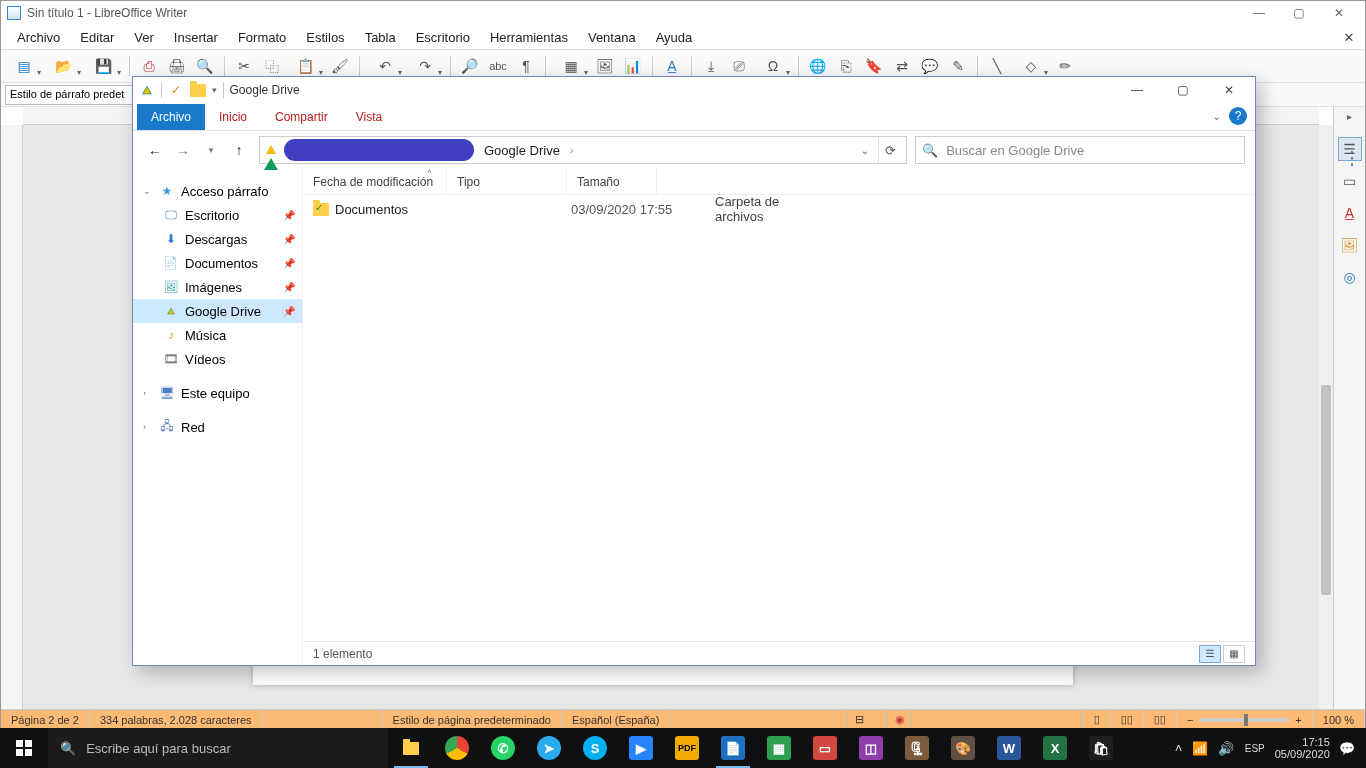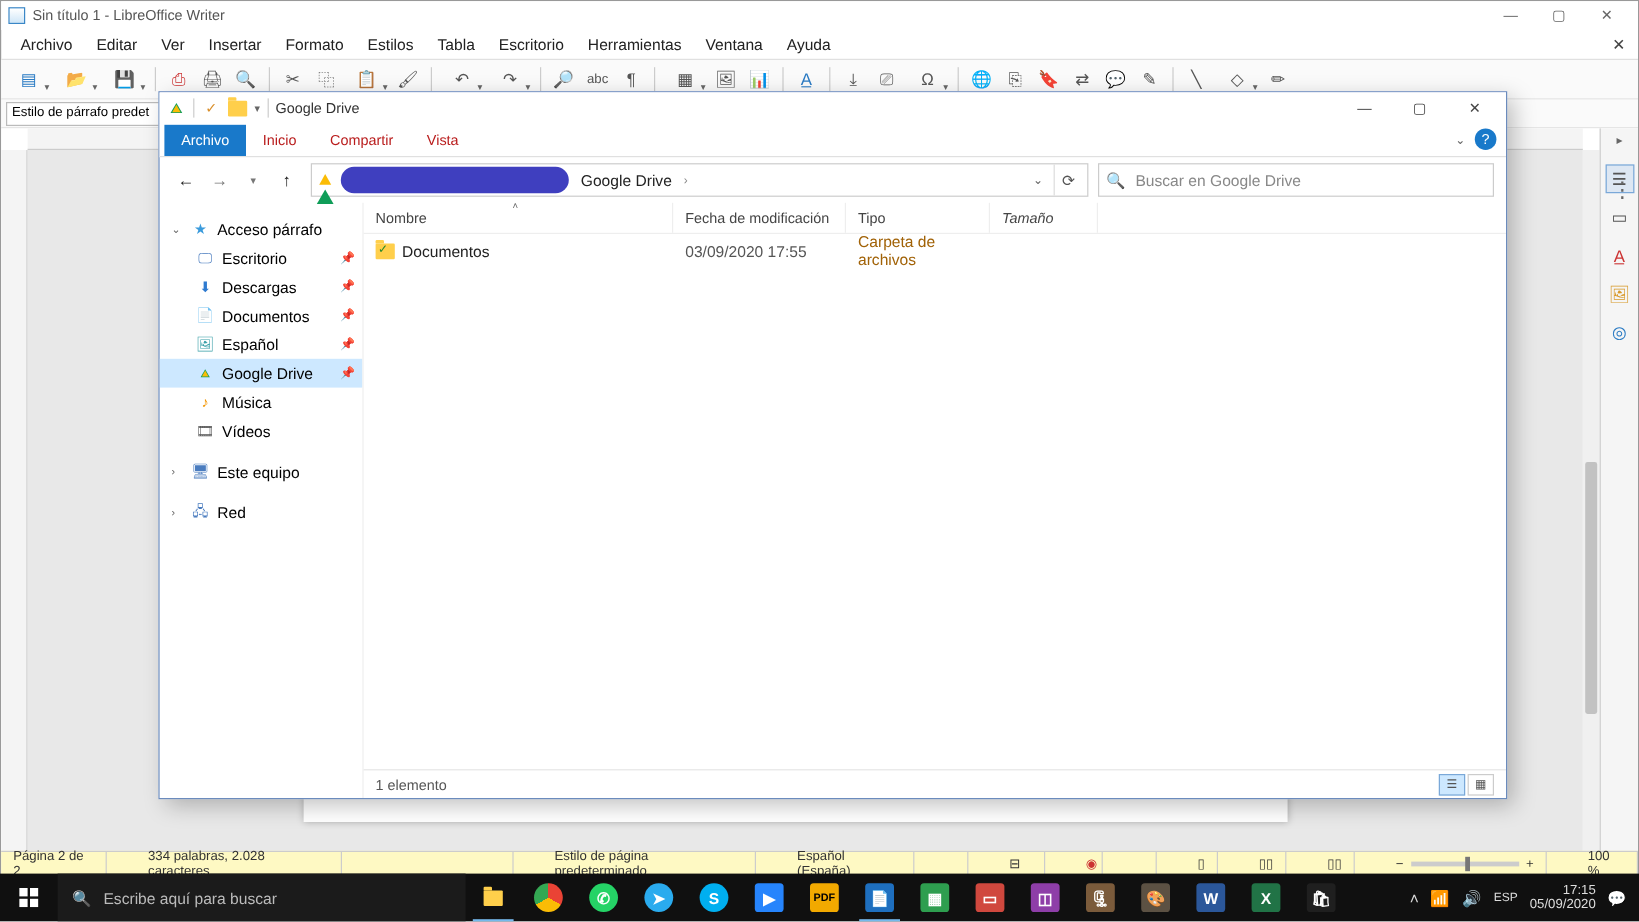--- a/index.html
+++ b/index.html
@@ -28,21 +28,21 @@
 .lo-page-area { position: absolute; left: 22px; top: 18px; right: 46px; bottom: 0; background: #e8e8e8; overflow: hidden; }
 .lo-page { position: absolute; left: 230px; top: -600px; width: 820px; height: 1160px; background: #fff; box-shadow: 0 0 6px rgba(0,0,0,.25); }
 .lo-scroll-v { position: absolute; right: 32px; top: 18px; width: 14px; bottom: 0; background: #f0f0f0; }
 .lo-scroll-thumb { position: absolute; left: 2px; right: 2px; top: 260px; height: 210px; background: #c2c2c2; border-radius: 2px; }
 .lo-sidebar { position: absolute; right: 0; top: 0; width: 32px; bottom: 0; background: #f5f5f5; border-left: 1px solid #ccc; display: flex; flex-direction: column; align-items: center; gap: 8px; padding-top: 30px; }
 .lo-sidebar .sb-btn { width: 24px; height: 24px; display: flex; align-items: center; justify-content: center; color: #555; font-size: 14px; }
 .lo-sidebar .sb-btn.active { background: #dde7f3; border: 1px solid #7aa8d8; }
 .lo-sidebar .sb-arrow { position: absolute; top: 4px; font-size: 10px; color: #666; }
 .lo-vdots { position:absolute; right:4px; top:146px; font-size:18px; color:#666; }
 
-.lo-statusbar { position: absolute; left: 0; right: 0; bottom: 0; height: 20px; background: #fef9c3; border-top: 1px solid #ccc; display: flex; align-items: center; font-size: 11px; color: #333; gap: 24px; }
+.lo-statusbar { position: absolute; left: 0; right: 0; bottom: 0; height: 20px; background: #fdba74; border-top: 1px solid #ccc; display: flex; align-items: center; font-size: 11px; color: #333; }
 .lo-statusbar > div { padding: 0 10px; border-right: 1px solid #ccc; height: 100%; display: flex; align-items: center; }
 .lo-statusbar .grow { flex: 1; border-right: 1px solid #ccc; }
 .lo-statusbar .zoom { display: flex; align-items: center; gap: 6px; padding: 0 10px; }
 .lo-statusbar .zslider { width: 90px; height: 4px; background: #ccc; position: relative; }
 .lo-statusbar .zslider::after { content: ""; position: absolute; left: 50%; top: -4px; width: 4px; height: 12px; background: #777; }
 
 
 .fe-window { position: absolute; left: 132px; top: 76px; width: 1124px; height: 590px; background: #fff; border: 1px solid #6b8bbd; box-shadow: 6px 6px 18px rgba(0,0,0,.25); display: flex; flex-direction: column; }
 .fe-titlebar { height: 26px; display: flex; align-items: center; padding: 0 6px; gap: 6px; font-size: 12px; color: #333; background: #fff; }
 .fe-titlebar .ic { width: 16px; height: 16px; display: flex; align-items: center; justify-content: center; font-size: 12px; }
@@ -89,28 +89,28 @@
 .fe-tree .ic.music { color: #f29500; }
 .fe-tree .ic.pic { color: #3aa0a8; }
 .fe-tree .ic.dl { color: #2f7bd0; }
 .fe-tree .ic.video { color: #555; }
 .fe-content { flex: 1; display: flex; flex-direction: column; }
 .fe-cols { height: 26px; display: flex; align-items: center; font-size: 12px; color: #444; border-bottom: 1px solid #eee; position: relative; }
 .fe-cols .col { padding: 0 10px; border-right: 1px solid #eee; height: 100%; display: flex; align-items: center; }
 .fe-cols .col.name { flex: 0 0 258px; }
 .fe-cols .col.date { flex: 0 0 144px; }
 .fe-cols .col.type { flex: 0 0 120px; }
-.fe-cols .col.size { flex: 0 0 90px; font-style: italic; }
+.fe-cols .col.size { flex: 0 0 90px; }
 .fe-cols .sort-ind { position: absolute; left: 124px; top: -2px; font-size: 8px; color: #666; }
 .fe-rows { flex: 1; padding: 2px 0; }
 .fe-row { height: 24px; display: flex; align-items: center; font-size: 13px; color: #222; }
 .fe-row > div { padding: 0 10px; }
 .fe-row .cname { flex: 0 0 258px; display: flex; align-items: center; gap: 6px; }
 .fe-row .cdate { flex: 0 0 144px; color: #555; }
-.fe-row .ctype { flex: 0 0 120px; color: #a16207; }
+.fe-row .ctype { flex: 0 0 120px; color: #404040; }
 .fe-row .csize { flex: 0 0 90px; }
 .folder-ic { width: 16px; height: 13px; background: #ffcf4b; border-radius: 1px; position: relative; }
 .folder-ic::before { content: ""; position: absolute; left: 0; top: -3px; width: 7px; height: 3px; background: #ffcf4b; border-radius: 1px 1px 0 0; }
 .folder-ic.check::after { content: "✓"; position: absolute; left: 2px; top: -1px; font-size: 10px; color: #2a8a2a; }
 .fe-status { height: 24px; border-top: 1px solid #e5e5e5; display: flex; align-items: center; padding: 0 10px; font-size: 12px; color: #555; }
 .fe-status .views { margin-left: auto; display: flex; gap: 2px; }
 .fe-status .vbtn { width: 22px; height: 18px; border: 1px solid #ccc; display: flex; align-items: center; justify-content: center; font-size: 10px; color: #555; }
 .fe-status .vbtn.active { background: #cde8ff; border-color: #7aa8d8; }
 
 
@@ -307,21 +307,21 @@
           <span>Descargas</span>
           <span class="pin">📌</span>
         </div>
       <div class="node sub">
           <span class="ic folder-y">📄</span>
           <span>Documentos</span>
           <span class="pin">📌</span>
         </div>
       <div class="node sub">
           <span class="ic pic">🖼</span>
-          <span>Español</span>
+          <span>Imágenes</span>
           <span class="pin">📌</span>
         </div>
       <div class="node sub selected">
           <span class="ic drive">
             <span class="gd-tri" style="transform:scale(.55)"></span>
           </span>
           <span>Google Drive</span>
           <span class="pin">📌</span>
         </div>
       <div class="node sub">
@@ -341,21 +341,20 @@
       <div style="height:10px"></div>
       <div class="node">
           <span class="arrow">›</span>
           <span class="ic net">🖧</span>
           <span>Red</span>
         </div>
     </div>
     <div class="fe-content">
       <div class="fe-cols">
         <span class="sort-ind">˄</span>
-        <div class="col name">Nombre</div>
         <div class="col date">Fecha de modificación</div>
         <div class="col type">Tipo</div>
         <div class="col size">Tamaño</div>
       </div>
       <div class="fe-rows">
         <div class="fe-row">
           <div class="cname">
               <span class="folder-ic check"></span>
               <span>Documentos</span>
             </div>

